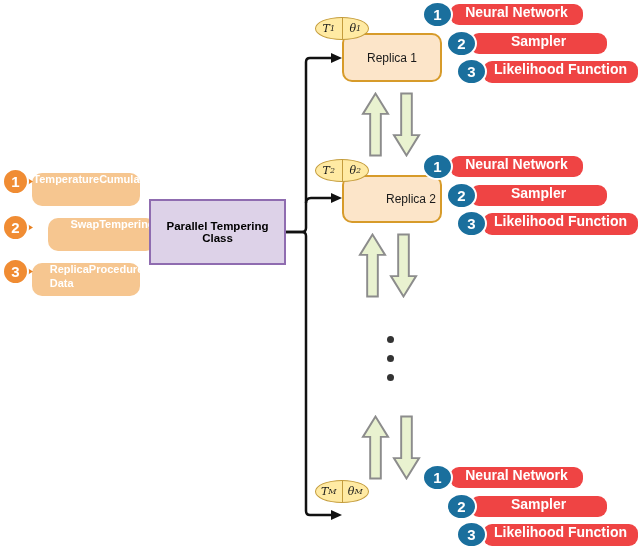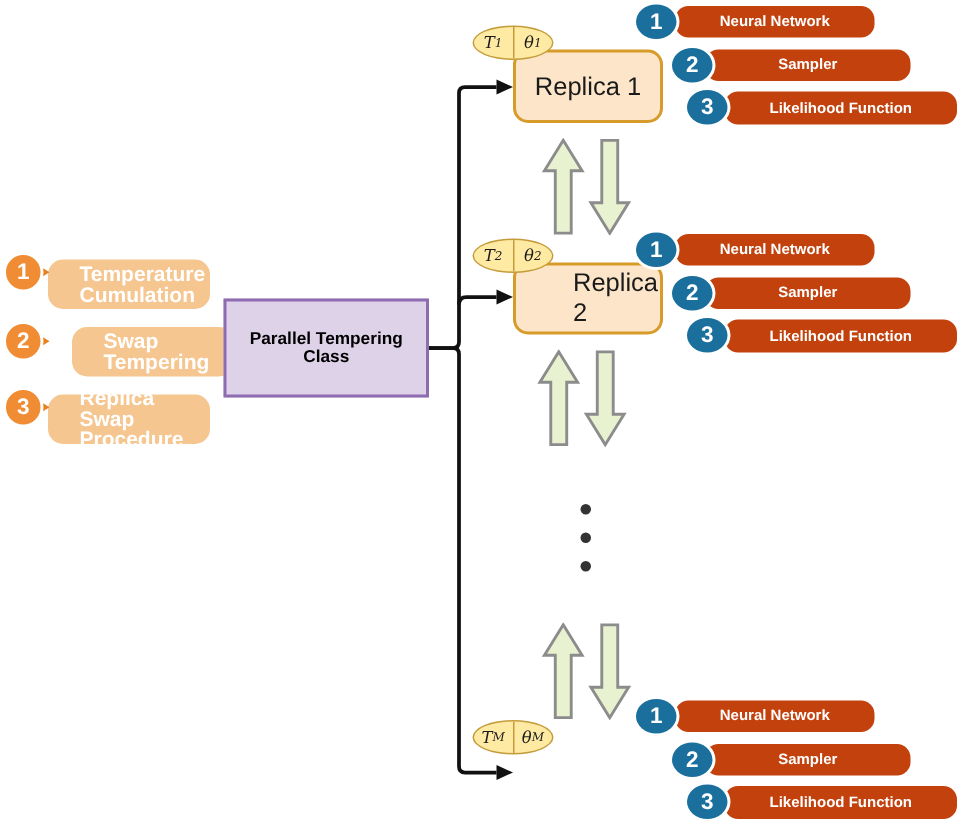--- a/index.html
+++ b/index.html
@@ -1,43 +1,43 @@
 <!DOCTYPE html>
 <html><head>
 <meta charset="utf-8">
 <style>
   html,body{margin:0;padding:0;background:#fff;}
   .canvas{position:relative;width:640px;height:547px;background:#ffffff;
     font-family:"Liberation Sans",sans-serif;overflow:hidden;}
   .abs{position:absolute;}
   
   .obar{background:#f6c690;border-radius:10px;color:#fff;font-weight:bold;
-    font-size:14px;line-height:13.5px;display:flex;flex-direction:column;
+    font-size:11px;line-height:13.5px;display:flex;flex-direction:row;
     justify-content:center;padding-left:21px;box-sizing:border-box;z-index:2;}
   .owedge{background:#e8801f;clip-path:polygon(0 0,100% 50%,0 100%);z-index:3;}
   .ocircle{background:#f08c33;border:2px solid #fff;border-radius:50%;color:#fff;
     font-weight:bold;font-size:15px;display:flex;align-items:center;
     justify-content:center;box-sizing:border-box;z-index:4;}
   
   .classbox{background:#ddd2e8;border:2px solid #8f6cb0;display:flex;
     align-items:center;justify-content:center;font-weight:bold;font-size:11.5px;
     color:#000;text-align:center;box-sizing:border-box;z-index:2;}
   
   .replicabox{background:#fce5c9;border:2px solid #d79b2a;border-radius:10px;
-    display:flex;align-items:center;justify-content:center;font-size:17px;
+    display:flex;align-items:center;justify-content:center;font-size:12px;
     color:#1a1a1a;box-sizing:border-box;z-index:2;}
   .oval{background:#ffeaa3;border:1.5px solid #c49c3c;border-radius:50%;
     display:flex;box-sizing:border-box;overflow:hidden;z-index:3;}
   .oval-half{flex:1;display:flex;align-items:center;justify-content:center;
     font-family:"DejaVu Serif",serif;font-style:italic;font-size:11px;color:#1a1a1a;}
   .oval-half.first{border-right:1px solid #c49c3c;}
   .oval-half sub{font-size:8px;line-height:1;}
   
-  .bbar{background:#c2410c;border-radius:9px;color:#fff;font-weight:bold;
-    font-size:10px;display:flex;align-items:center;justify-content:center;z-index:2;}
+  .bbar{background:#ef4444;border-radius:9px;color:#fff;font-weight:bold;
+    font-size:14px;display:flex;justify-content:center;z-index:2;}
   .bwedge{background:#1a6f9d;clip-path:polygon(0 0,100% 50%,0 100%);z-index:3;}
   .bcircle{background:#1a6f9d;border:2px solid #fff;border-radius:50%;color:#fff;
     font-weight:bold;font-size:15px;display:flex;align-items:center;
     justify-content:center;box-sizing:border-box;z-index:4;}
   
   .connector-svg{position:absolute;left:0;top:0;z-index:1;pointer-events:none;}
   .xarrow{position:absolute;z-index:1;}
   .dots{display:flex;flex-direction:column;gap:12px;z-index:2;}
   .dot{width:7px;height:7px;background:#333;border-radius:50%;}
 </style>
@@ -71,21 +71,21 @@
   <div class="abs obar" style="left:32px;top:218px;width:108px;height:33px;margin-left:16px;">
     <div>Swap</div>
     <div>Tempering</div>
   </div>
   <div class="abs owedge" style="left:16px;top:217px;width:17px;height:21px;"></div>
   <div class="abs ocircle" style="left:2px;top:214px;width:27px;height:27px;">
     <span>2</span>
   </div>
 
   <div class="abs obar" style="left:32px;top:263px;width:108px;height:33px;">
-    <div>Replica Swap</div>
+    <div>Replica Data</div>
     <div>Procedure</div>
   </div>
   <div class="abs owedge" style="left:16px;top:261px;width:17px;height:21px;"></div>
   <div class="abs ocircle" style="left:2px;top:258px;width:27px;height:27px;">
     <span>3</span>
   </div>
 
   <div class="abs classbox" style="left:149px;top:199px;width:137px;height:66px;align-items:center;">
     <span>Parallel Tempering Class</span>
   </div>

